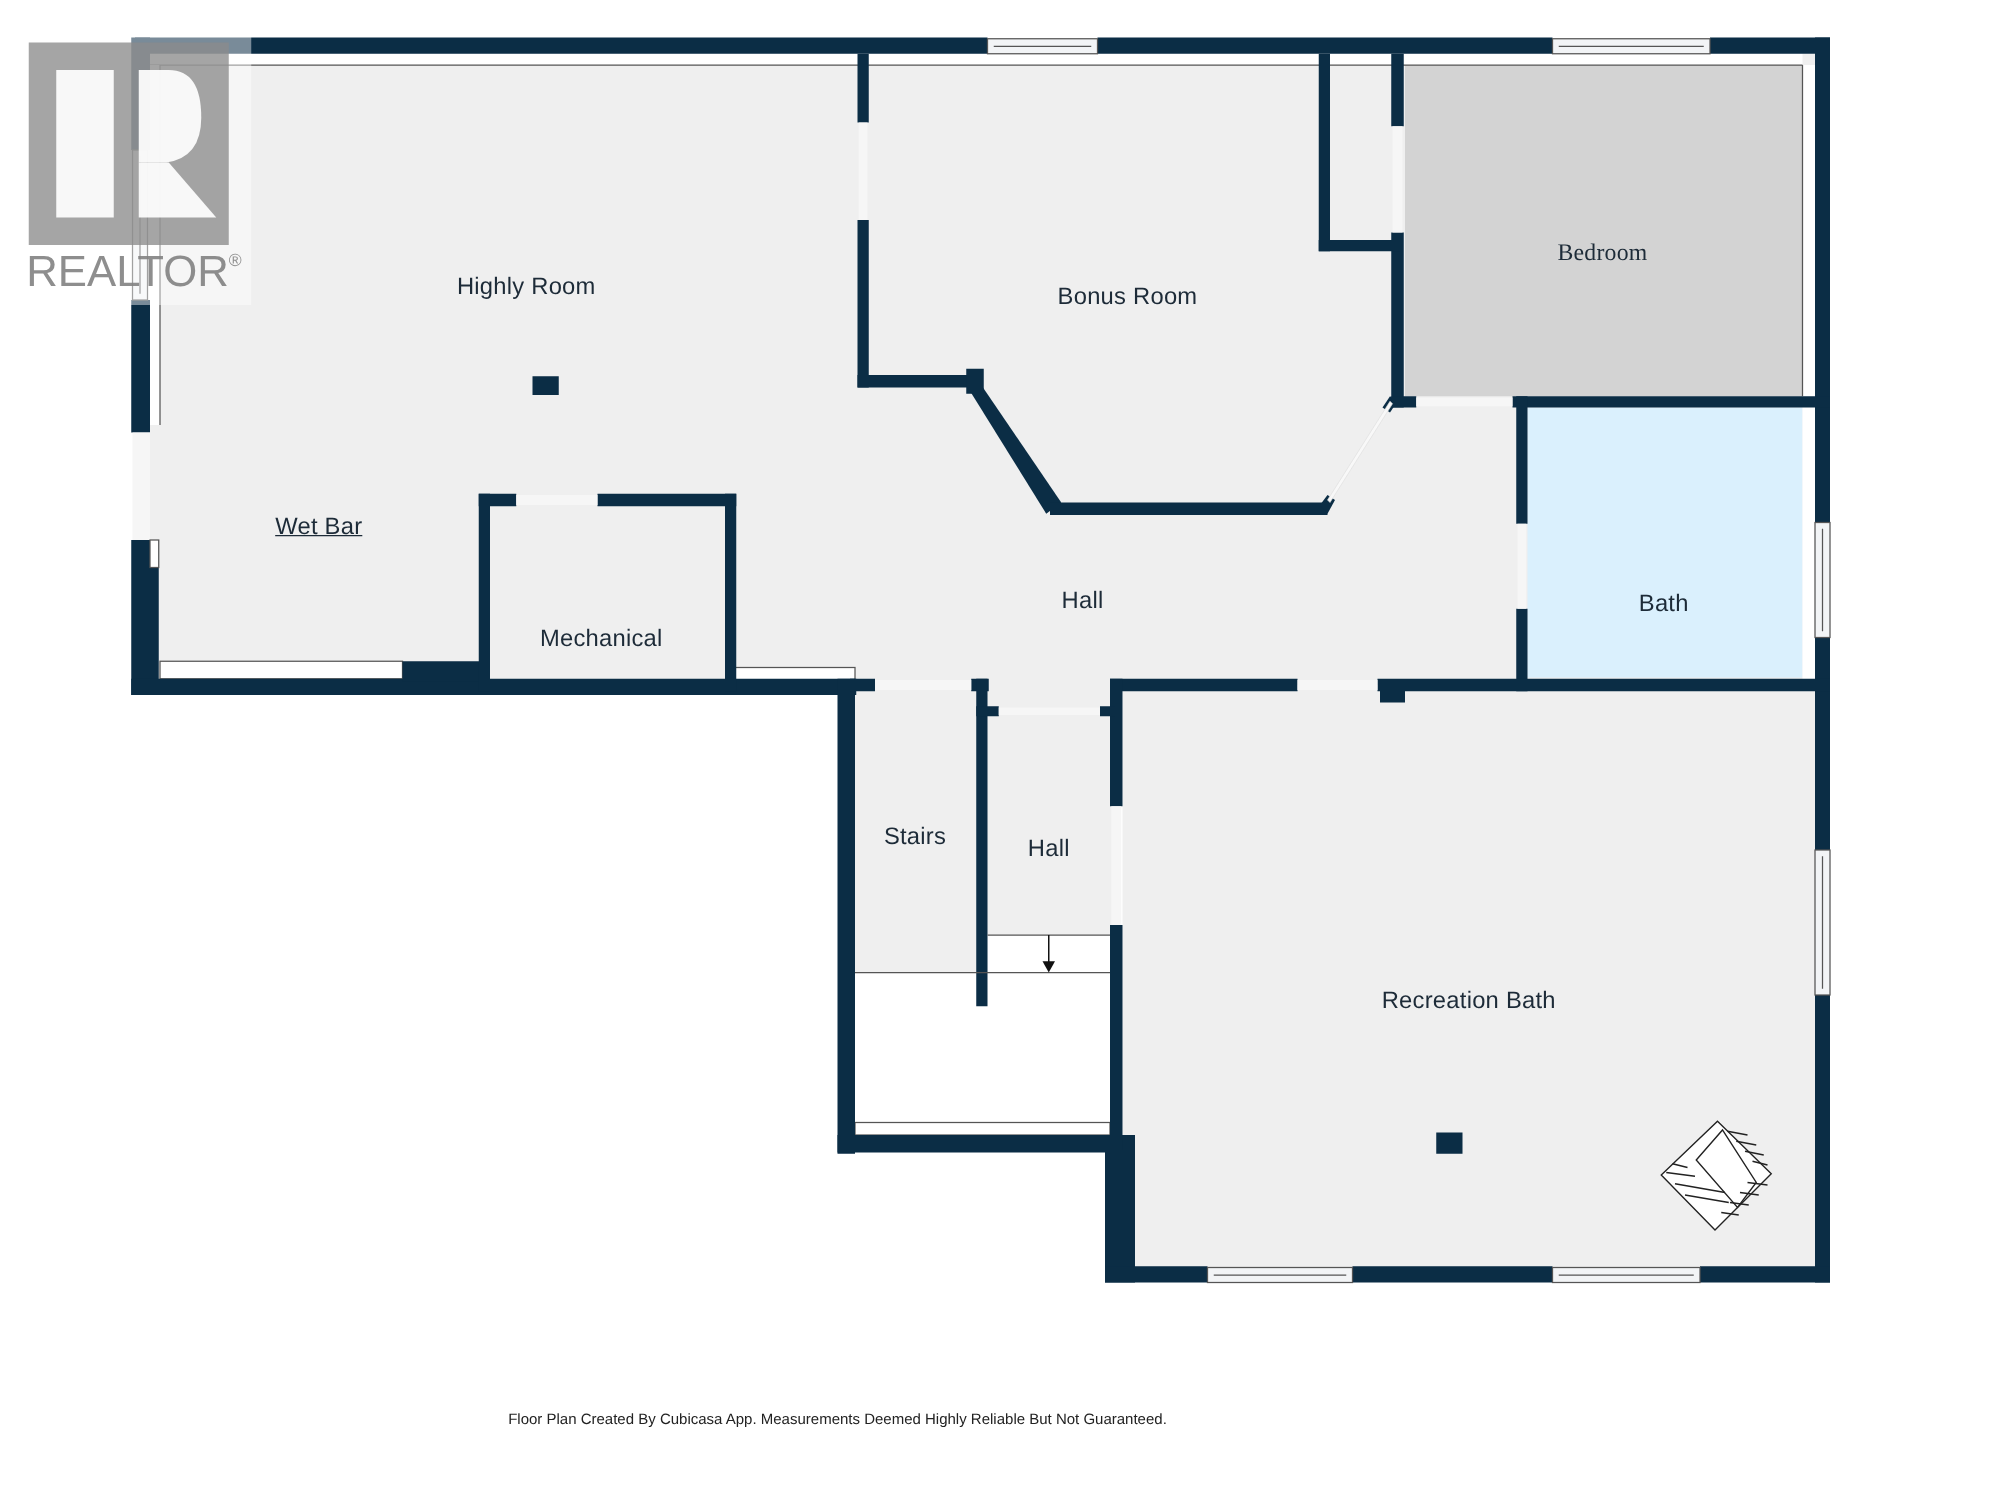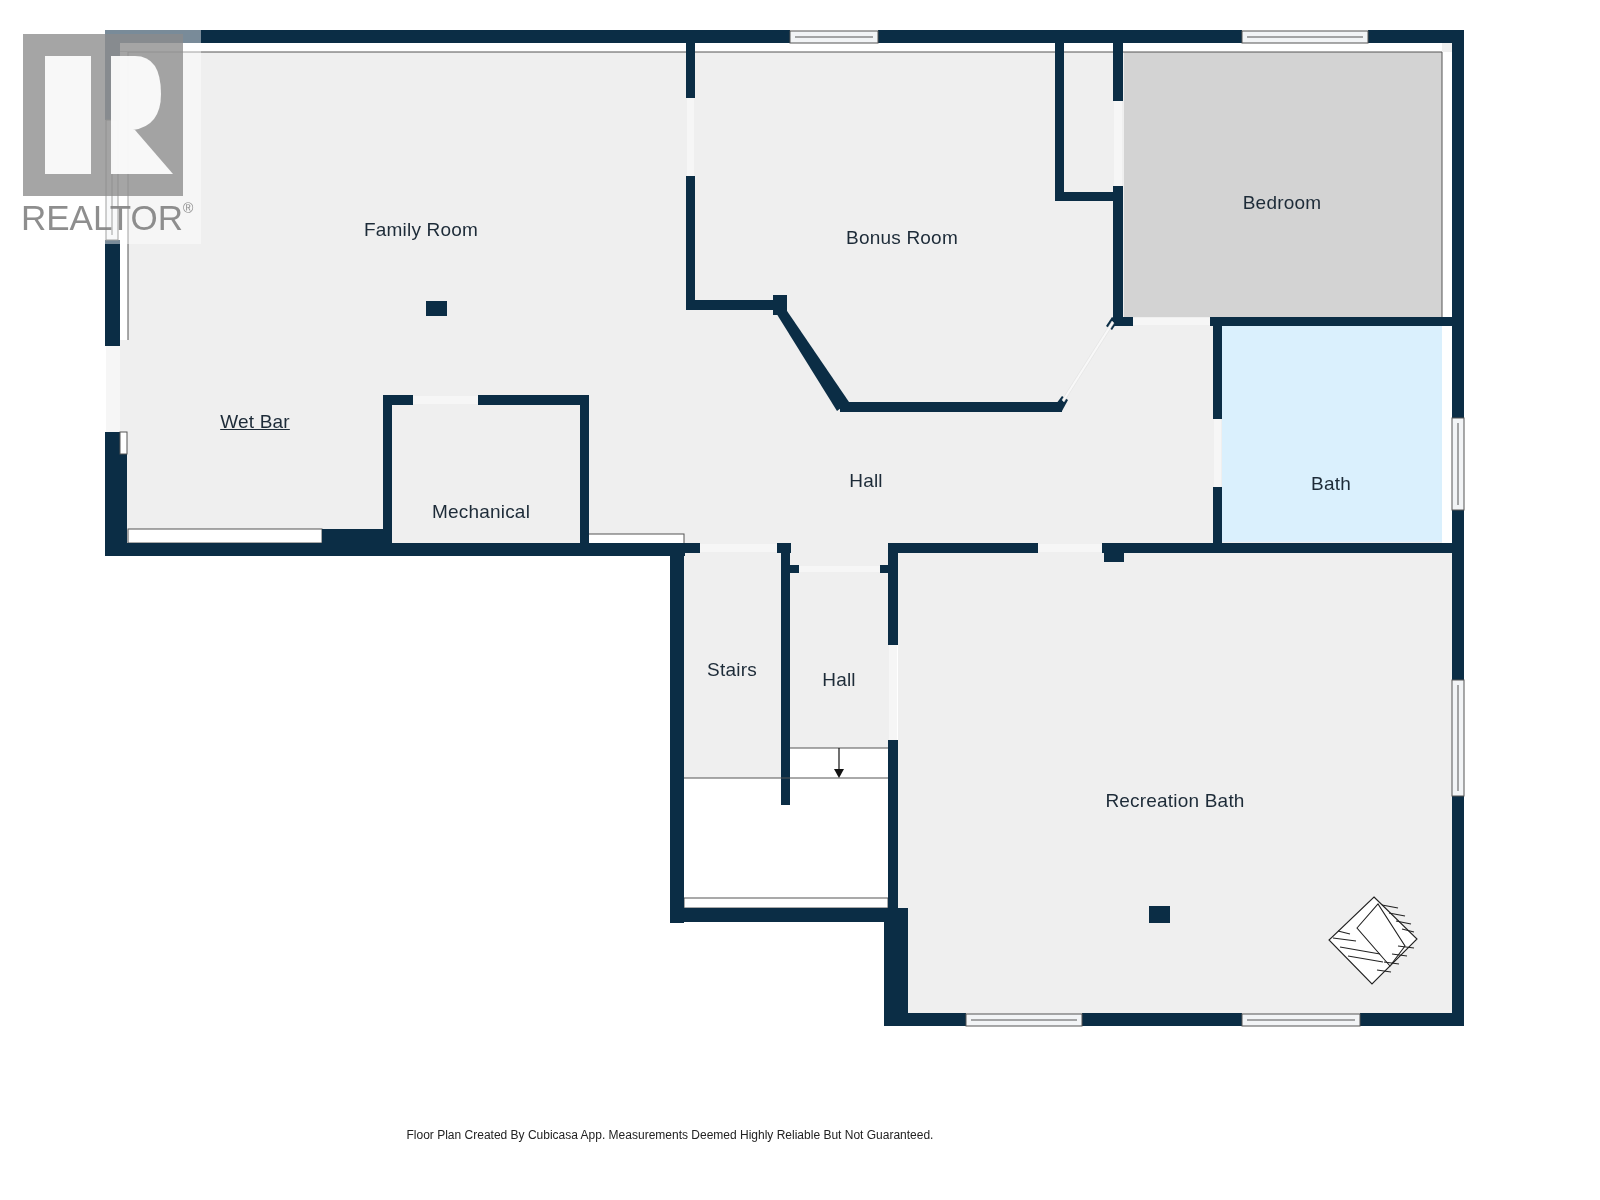--- a/index.html
+++ b/index.html
@@ -155,23 +155,23 @@
       <line x1="1384" y1="962" x2="1399" y2="964"></line>
       <line x1="1377" y1="970" x2="1391" y2="972"></line>
       <line x1="1338" y1="931" x2="1350" y2="934"></line>
       <line x1="1333" y1="938" x2="1356" y2="941"></line>
       <line x1="1340" y1="947" x2="1380" y2="954"></line>
       <line x1="1348" y1="956" x2="1383" y2="962"></line>
     </g>
   </g>
 </svg>
 
-<div class="room-label" style="left:421px; top:230px;">Family Room</div>
+<div class="room-label" style="left:421px; top:230px;">Highly Room</div>
 <div class="room-label" style="left:902px; top:238px;text-align:right;">Bonus Room</div>
-<div class="room-label" style="left:1282px; top:203px;">Bedroom</div>
+<div class="room-label" style="left:1282px; top:203px;font-family:Liberation Serif, serif;">Bedroom</div>
 <div class="room-label" style="left:255px; top:422px;text-decoration:underline;">Wet Bar</div>
 <div class="room-label" style="left:481px; top:512px;text-align:center;">Mechanical</div>
 <div class="room-label" style="left:866px; top:481px;">Hall</div>
 <div class="room-label" style="left:1331px; top:484px;">Bath</div>
 <div class="room-label" style="left:732px; top:670px;">Stairs</div>
 <div class="room-label" style="left:839px; top:680px;">Hall</div>
 <div class="room-label" style="left:1175px; top:801px;">Recreation Bath</div>
 
 <div id="realtor">
   <div class="bg"></div>

